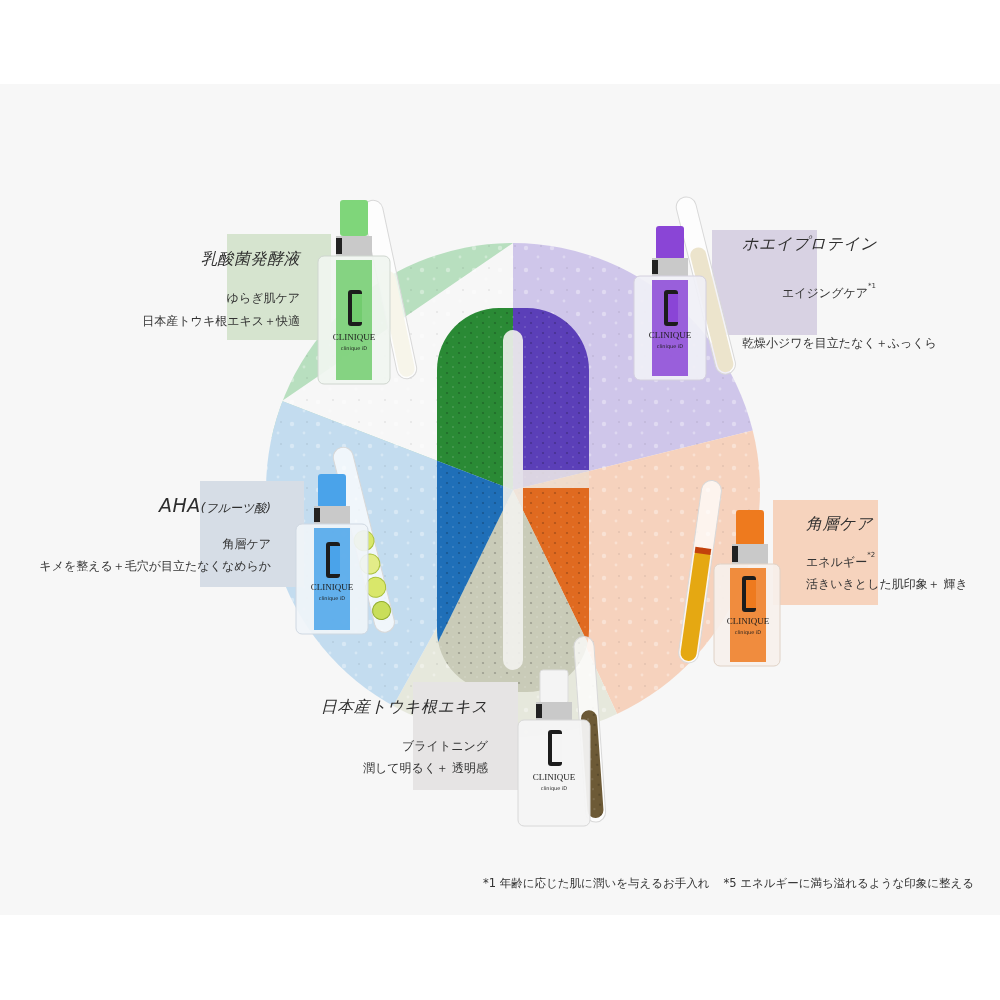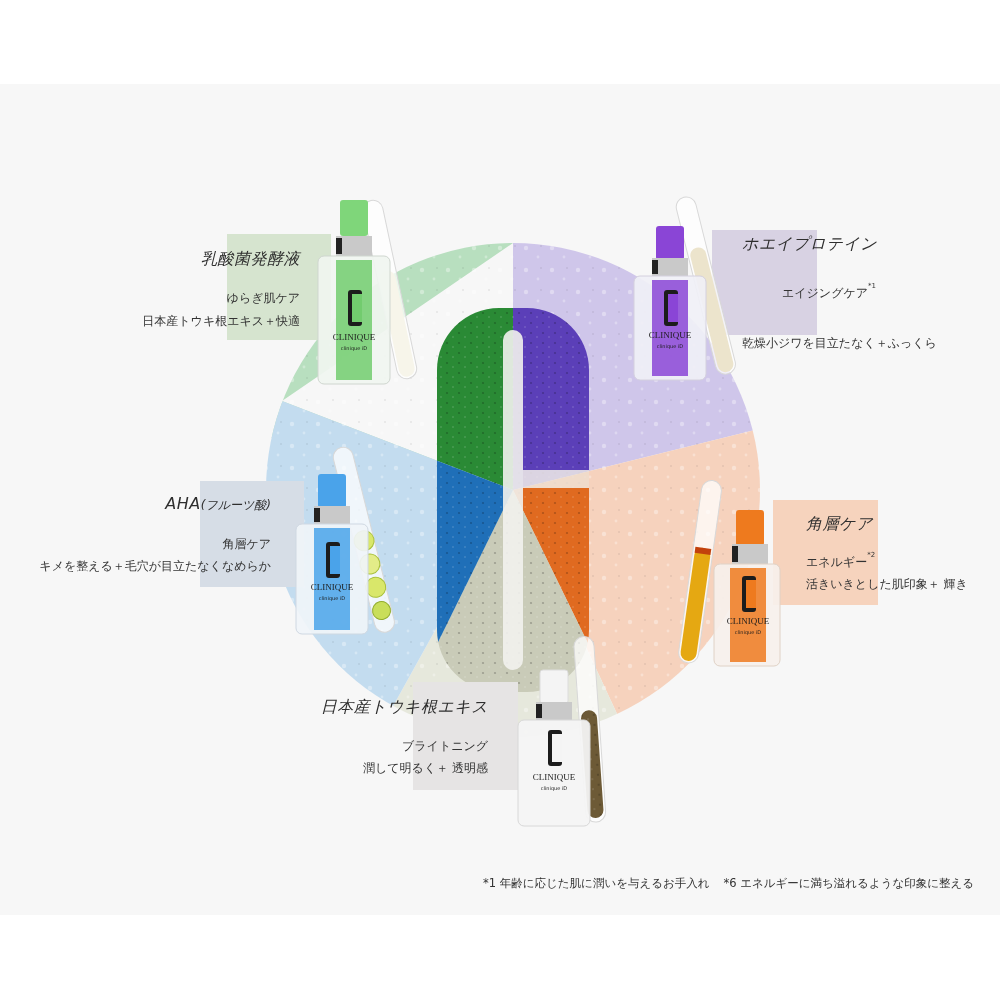--- a/index.html
+++ b/index.html
@@ -75,21 +75,21 @@
 
 <div class="label-box" style="left:712px;top:230px;width:105px;height:105px;background:#d8d2e3;"></div>
 <div class="label-title" style="left:742px;top:234px;">ホエイプロテイン</div>
 <div class="label-line" style="left:782px;top:285px;">
   <span>エイジングケア</span><sup>*1</sup>
 </div>
 <div class="label-line" style="left:742px;top:307px;margin-top:28px;">乾燥小ジワを目立たなく＋ふっくら</div>
 
 <div class="label-box" style="left:200px;top:481px;width:104px;height:106px;background:#d6dde6;"></div>
 <div class="label-title align-right" style="right:729px;top:494px;">
-  <span style="font-size:16px;">AHA</span><span style="font-size:12px;letter-spacing:0;">(フルーツ酸)</span>
+  <span style="font-size:19px;">AHA</span><span style="font-size:12px;letter-spacing:0;">(フルーツ酸)</span>
 </div>
 <div class="label-line align-right" style="right:729px;top:536px;">角層ケア</div>
 <div class="label-line align-right" style="right:729px;top:558px;">キメを整える＋毛穴が目立たなくなめらか</div>
 
 <div class="label-box" style="left:773px;top:500px;width:105px;height:105px;background:#f6d3bd;"></div>
 <div class="label-title" style="left:806px;top:514px;">角層ケア</div>
 <div class="label-line" style="left:806px;top:554px;">
   <span>エネルギー</span><sup>*2</sup>
 </div>
 <div class="label-line" style="left:806px;top:576px;">活きいきとした肌印象＋ 輝き</div>
@@ -177,14 +177,14 @@
   <rect x="28" y="70" width="36" height="18" fill="#c9c9c9"></rect>
   <rect x="28" y="72" width="6" height="14" fill="#222"></rect>
   <rect x="10" y="88" width="72" height="106" rx="6" fill="rgba(244,244,244,0.95)" stroke="#d8d8d8"></rect>
   <rect x="40" y="98" width="14" height="36" rx="3" fill="#1c1c1c"></rect>
   <rect x="44" y="102" width="10" height="28" fill="#f4f4f4"></rect>
   <text x="46" y="148" font-size="9" text-anchor="middle" font-family="Liberation Serif, serif" fill="#1c1c1c">CLINIQUE</text>
   <text x="46" y="158" font-size="5" text-anchor="middle" fill="#1c1c1c">clinique iD</text>
 </svg>
 
 <div class="footnote">
-  <span>*1 年齢に応じた肌に潤いを与えるお手入れ</span><span>*6 エネルギーに満ち溢れるような印象に整える</span>
+  <span>*1 年齢に応じた肌に潤いを与えるお手入れ</span><span>*5 エネルギーに満ち溢れるような印象に整える</span>
 </div>
 
 </body></html>

